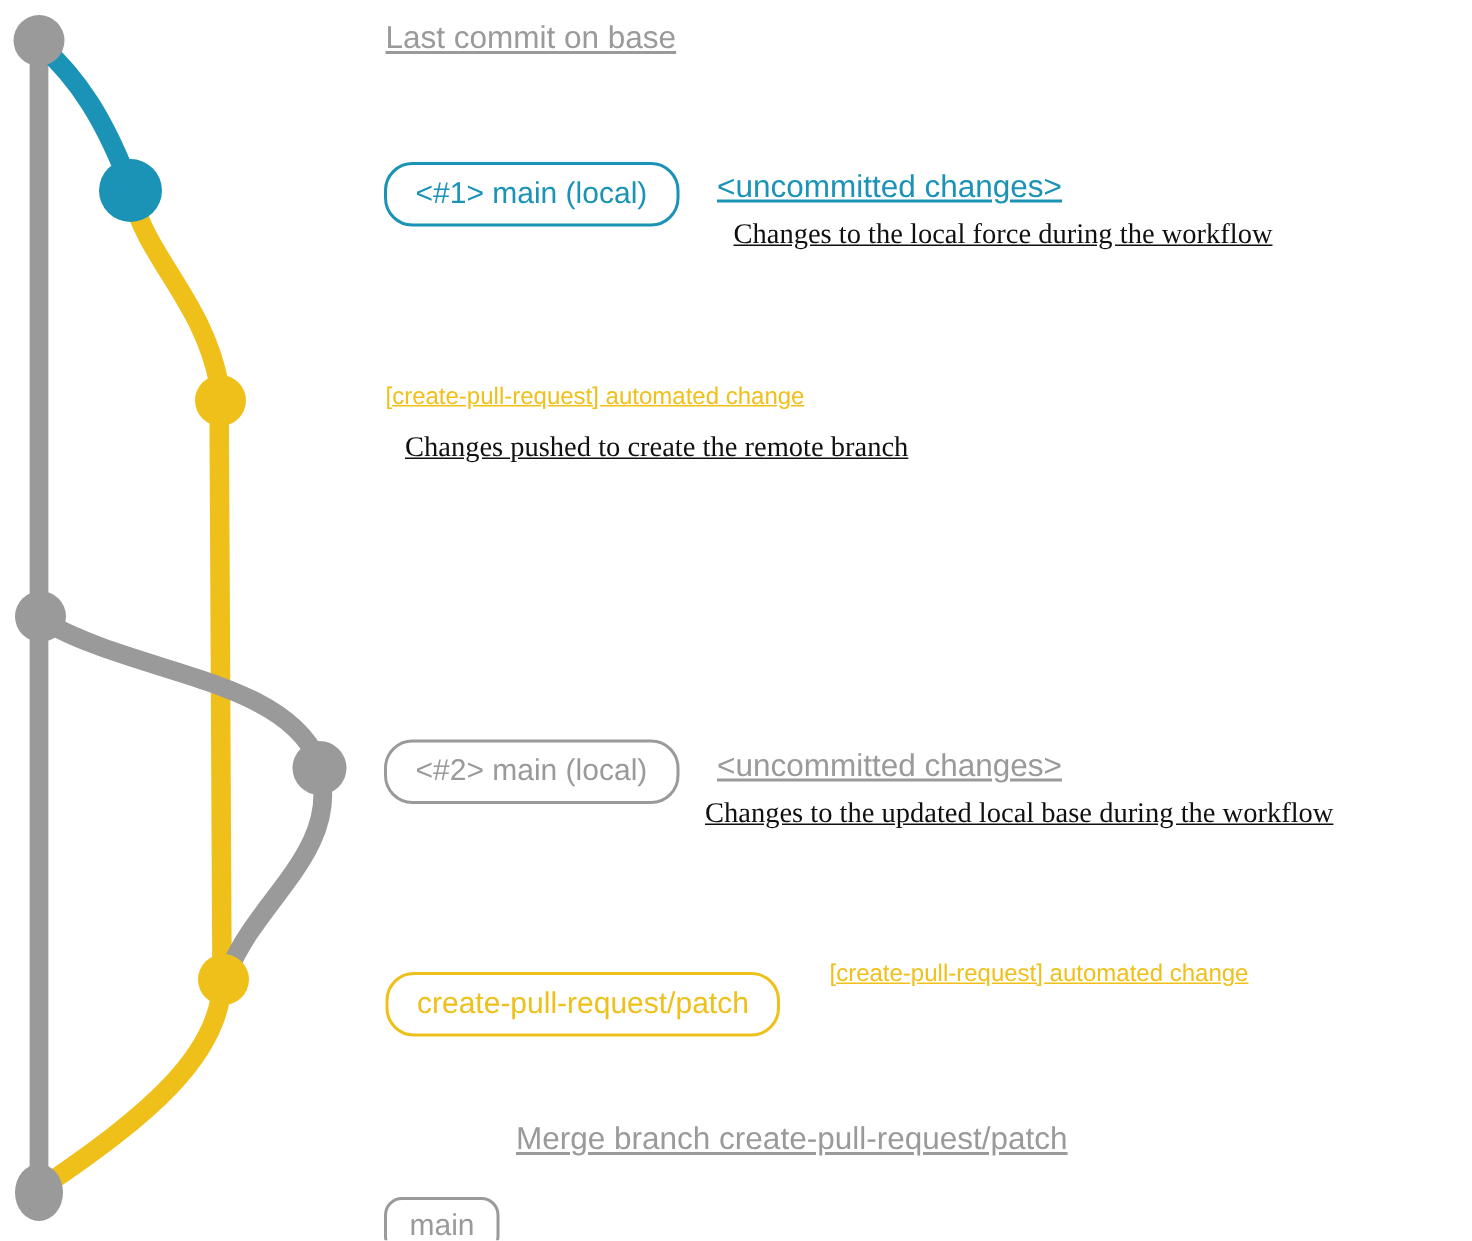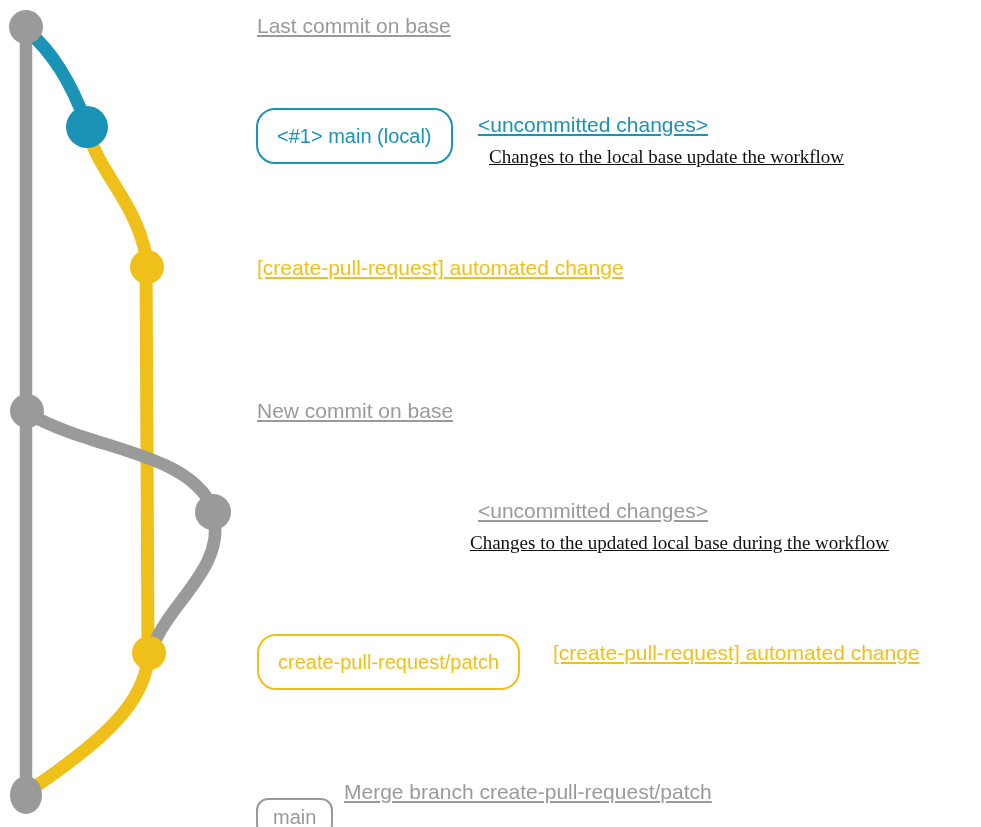--- a/index.html
+++ b/index.html
@@ -31,47 +31,47 @@
   }
   .heading {
     font-size: 21px;
     color: var(--gray);
   }
   .title-blue {
     font-size: 21px;
     color: var(--blue);
   }
   .title-yellow {
-    font-size: 21px;
+    font-size: 16px;
     color: var(--yellow);
   }
   .title-gray {
     font-size: 21px;
     color: var(--gray);
   }
   .desc {
     font-family: "Liberation Serif", serif;
     font-size: 19px;
     color: var(--ink);
   }
   .badge {
     position: absolute;
     display: inline-flex;
     align-items: center;
     justify-content: center;
-    height: 56px;
+    height: 43px;
     padding: 0 19px;
     border-radius: 19px;
     font-size: 20px;
     white-space: nowrap;
     background: var(--bg);
   }
   .badge-blue   { border: 2.5px solid var(--blue);   color: var(--blue); }
   .badge-gray   { border: 2px   solid var(--gray);   color: var(--gray); }
-  .badge-yellow { border: 2.5px solid var(--yellow); color: var(--yellow); }
+  .badge-yellow { border: 2.5px solid var(--yellow); color: var(--yellow); margin-top: 14px; }
   .badge-main   { border: 2px   solid var(--gray);   color: var(--gray);
                   border-radius: 12px; height: 38px; padding: 0 15px; }
 </style>
 </head>
 <body>
 
 <div class="canvas">
 
   <svg class="graph-svg" width="260" height="827" viewBox="0 0 260 827">
 
@@ -91,28 +91,29 @@
     <circle cx="27" cy="411" r="17" fill="var(--gray)"></circle>
     <circle cx="213" cy="512" r="18" fill="var(--gray)"></circle>
     <circle cx="149" cy="653" r="17" fill="var(--yellow)"></circle>
     <ellipse cx="26" cy="795" rx="16" ry="19" fill="var(--gray)"></ellipse>
   </svg>
 
   <div class="label heading" style="left:257px; top:14px;">Last commit on base</div>
 
   <div class="badge badge-blue" style="left:256px; top:108px;">&lt;#1&gt; main (local)</div>
   <div class="label title-blue" style="left:478px; top:113px;">&lt;uncommitted changes&gt;</div>
-  <div class="label desc" style="left:489px; top:146px;">Changes to the local base update the workflow</div>
+  <div class="label desc" style="left:489px; top:146px;">Changes to the local force during the workflow</div>
 
   <div class="label title-yellow" style="left:257px; top:256px;">[create-pull-request] automated change</div>
+  <div class="label desc" style="left:270px; top:288px;">Changes pushed to create the remote branch</div>
 
-  <div class="label heading" style="left:257px; top:399px;">New commit on base</div>
 
+  <div class="badge badge-gray" style="left:256px; top:493px;">&lt;#2&gt; main (local)</div>
   <div class="label title-gray" style="left:478px; top:499px;">&lt;uncommitted changes&gt;</div>
   <div class="label desc" style="left:470px; top:532px;">Changes to the updated local base during the workflow</div>
 
   <div class="badge badge-yellow" style="left:257px; top:634px;">create-pull-request/patch</div>
   <div class="label title-yellow" style="left:553px; top:641px;">[create-pull-request] automated change</div>
 
   <div class="badge badge-main" style="left:256px; top:779px;margin-top:19px;">main</div>
-  <div class="label title-gray" style="left:344px; top:780px;text-align:center;">Merge branch create-pull-request/patch</div>
+  <div class="label title-gray" style="left:344px; top:748px;text-align:center;">Merge branch create-pull-request/patch</div>
 
 </div>
 
 </body></html>

